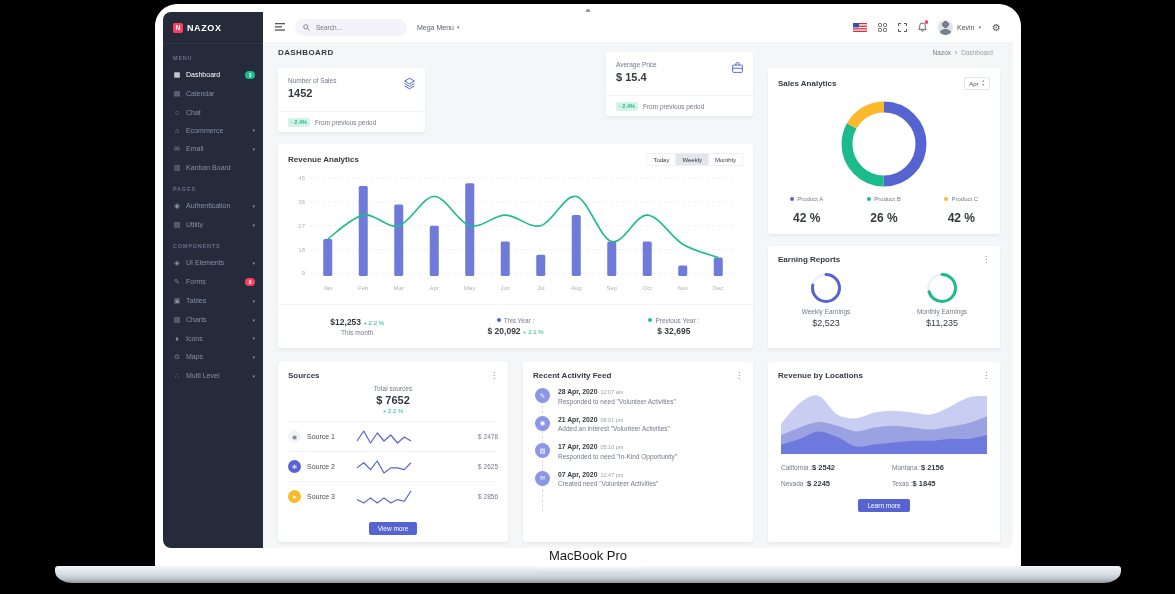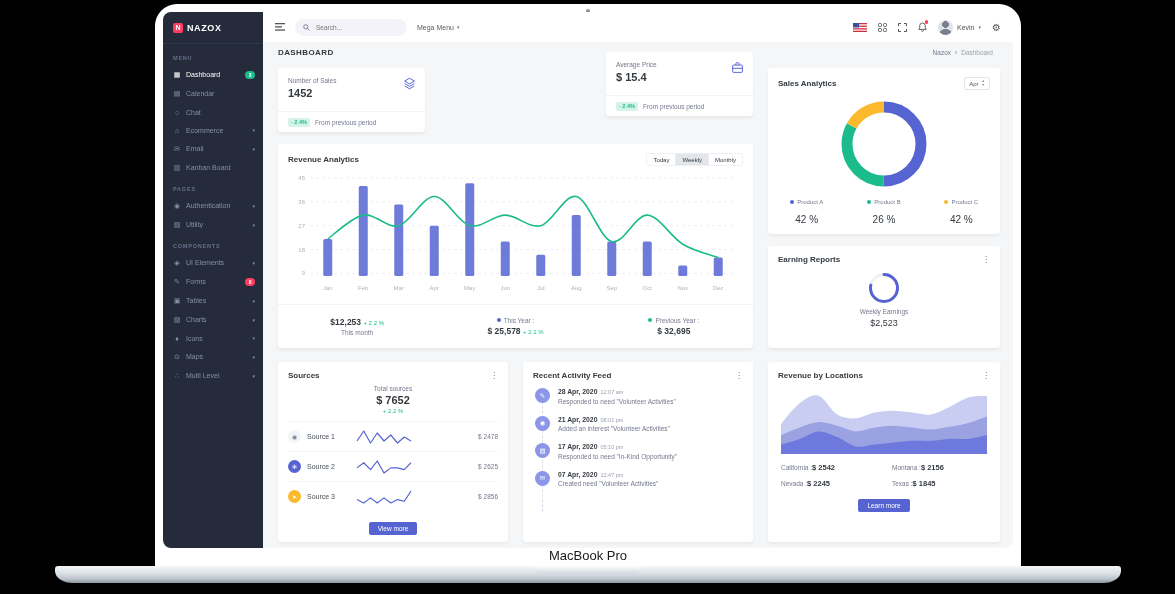--- a/index.html
+++ b/index.html
@@ -76,21 +76,21 @@
   .rf-delta{font-size:6px;color:#1cbb8c;font-weight:normal}
   .rf-sub{font-size:6.5px;color:#74788d;display:flex;align-items:center;gap:3px}
   .dot{width:4px;height:4px;border-radius:50%;display:inline-block}
   
   #panel-sales{left:505px;top:26px;width:232px;height:166px}
   .mini-select{border:1px solid #e2e6ea;border-radius:2px;font-size:6px;color:#555;padding:2px 4px;display:flex;align-items:center;gap:3px;cursor:pointer}
   .updown{display:flex;flex-direction:column;font-size:3.5px;line-height:3.5px;color:#888}
   .legend{position:absolute;left:0;right:0;bottom:9px;display:flex}
   .lg-col{flex:1;text-align:center}
   .lg-name{font-size:6px;color:#74788d;display:flex;align-items:center;justify-content:center;gap:3px}
-  .lg-pct{font-size:10px;font-weight:normal;color:#343a40;margin-top:9px}
+  .lg-pct{font-size:12px;font-weight:bold;color:#343a40;margin-top:9px}
   
   #panel-earning{left:505px;top:204px;width:232px;height:102px}
   .earn-grid{display:flex;margin-top:7px}
   .earn-col{flex:1;display:flex;flex-direction:column;align-items:center;gap:3px}
   .earn-lbl{font-size:6.5px;color:#74788d}
   .earn-val{font-size:9px;font-weight:normal;color:#343a40}
   
   #panel-sources{left:15px;top:320px;width:230px;height:180px}
   .src-total{text-align:center;padding:5px 0 7px}
   .st-lbl{font-size:6.5px;color:#74788d}
@@ -380,21 +380,21 @@
           <div class="rf-col">
             <span class="rf-main"><span>$12,253</span>
               <span class="rf-delta">+ 2.2 %</span></span>
             <span class="rf-sub">This month</span>
           </div>
           <div class="rf-col">
             <span class="rf-sub">
                 <span class="dot" style="background:#5664d2"></span>
               <span>This Year :</span>
               </span>
-            <span class="rf-main"><span>$ 25,578</span>
+            <span class="rf-main"><span>$ 20,092</span>
               <span class="rf-delta">+ 2.1 %</span></span>
           </div>
           <div class="rf-col">
             <span class="rf-sub">
                 <span class="dot" style="background:#1cbb8c"></span>
               <span>Previous Year :</span>
               </span>
             <span class="rf-main">$ 32,695</span>
           </div>
         </div>
@@ -448,20 +448,28 @@
         </div>
         <div class="earn-grid">
             <div class="earn-col">
               <svg width="34" height="34">
                 <circle cx="17" cy="17" r="13.5" fill="none" stroke="#eef1f6" stroke-width="3"></circle>
                 <circle cx="17" cy="17" r="13.5" fill="none" stroke="#5664d2" stroke-width="3" stroke-linecap="round" stroke-dasharray="66.16194128460104 84.82300164692441" transform="rotate(-90 17 17)"></circle>
               </svg>
               <div class="earn-lbl">Weekly Earnings</div>
               <div class="earn-val">$2,523</div>
             </div>
+            <div class="earn-col">
+              <svg width="34" height="34">
+                <circle cx="17" cy="17" r="13.5" fill="none" stroke="#eef1f6" stroke-width="3"></circle>
+                <circle cx="17" cy="17" r="13.5" fill="none" stroke="#1cbb8c" stroke-width="3" stroke-linecap="round" stroke-dasharray="59.376101152847085 84.82300164692441" transform="rotate(-90 17 17)"></circle>
+              </svg>
+              <div class="earn-lbl">Monthly Earnings</div>
+              <div class="earn-val">$11,235</div>
+            </div>
           </div>
       </div>
 
       <div class="panel" id="panel-sources">
         <div class="phead">
           <span class="ptitle">Sources</span>
           <span class="dots3">⋮</span>
         </div>
         <div class="src-total">
           <div class="st-lbl">Total sources</div>

